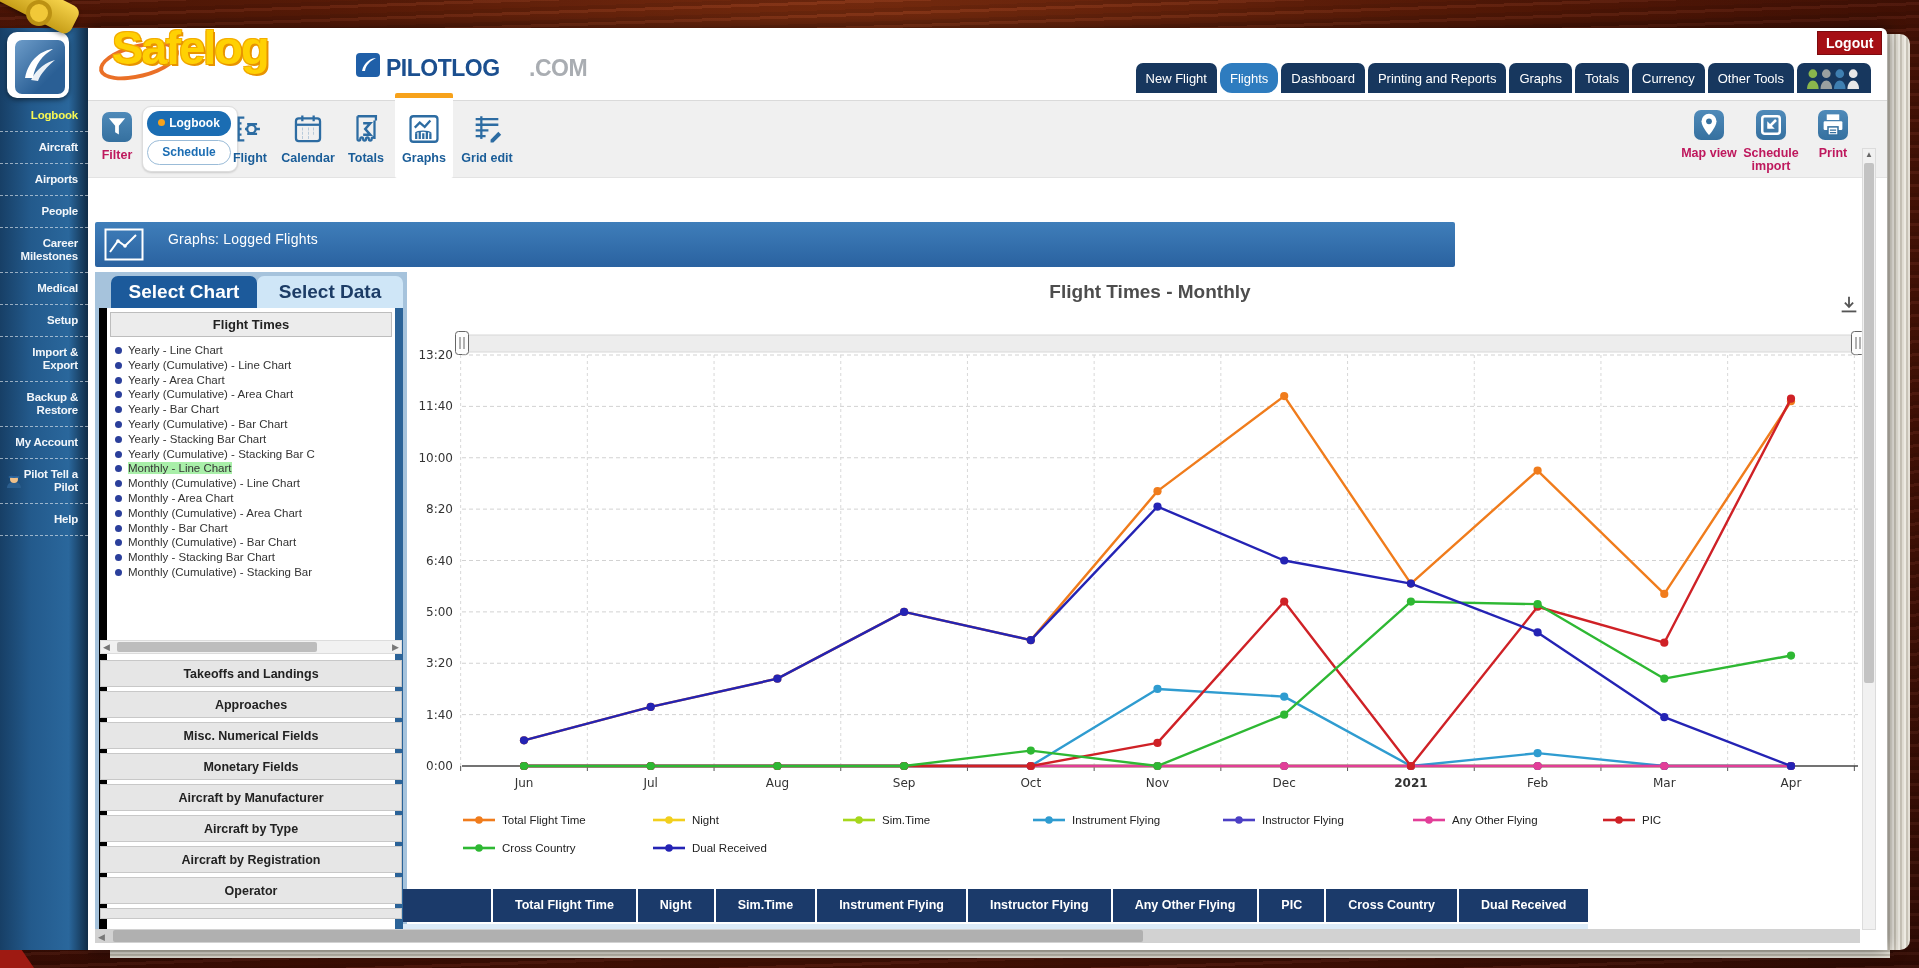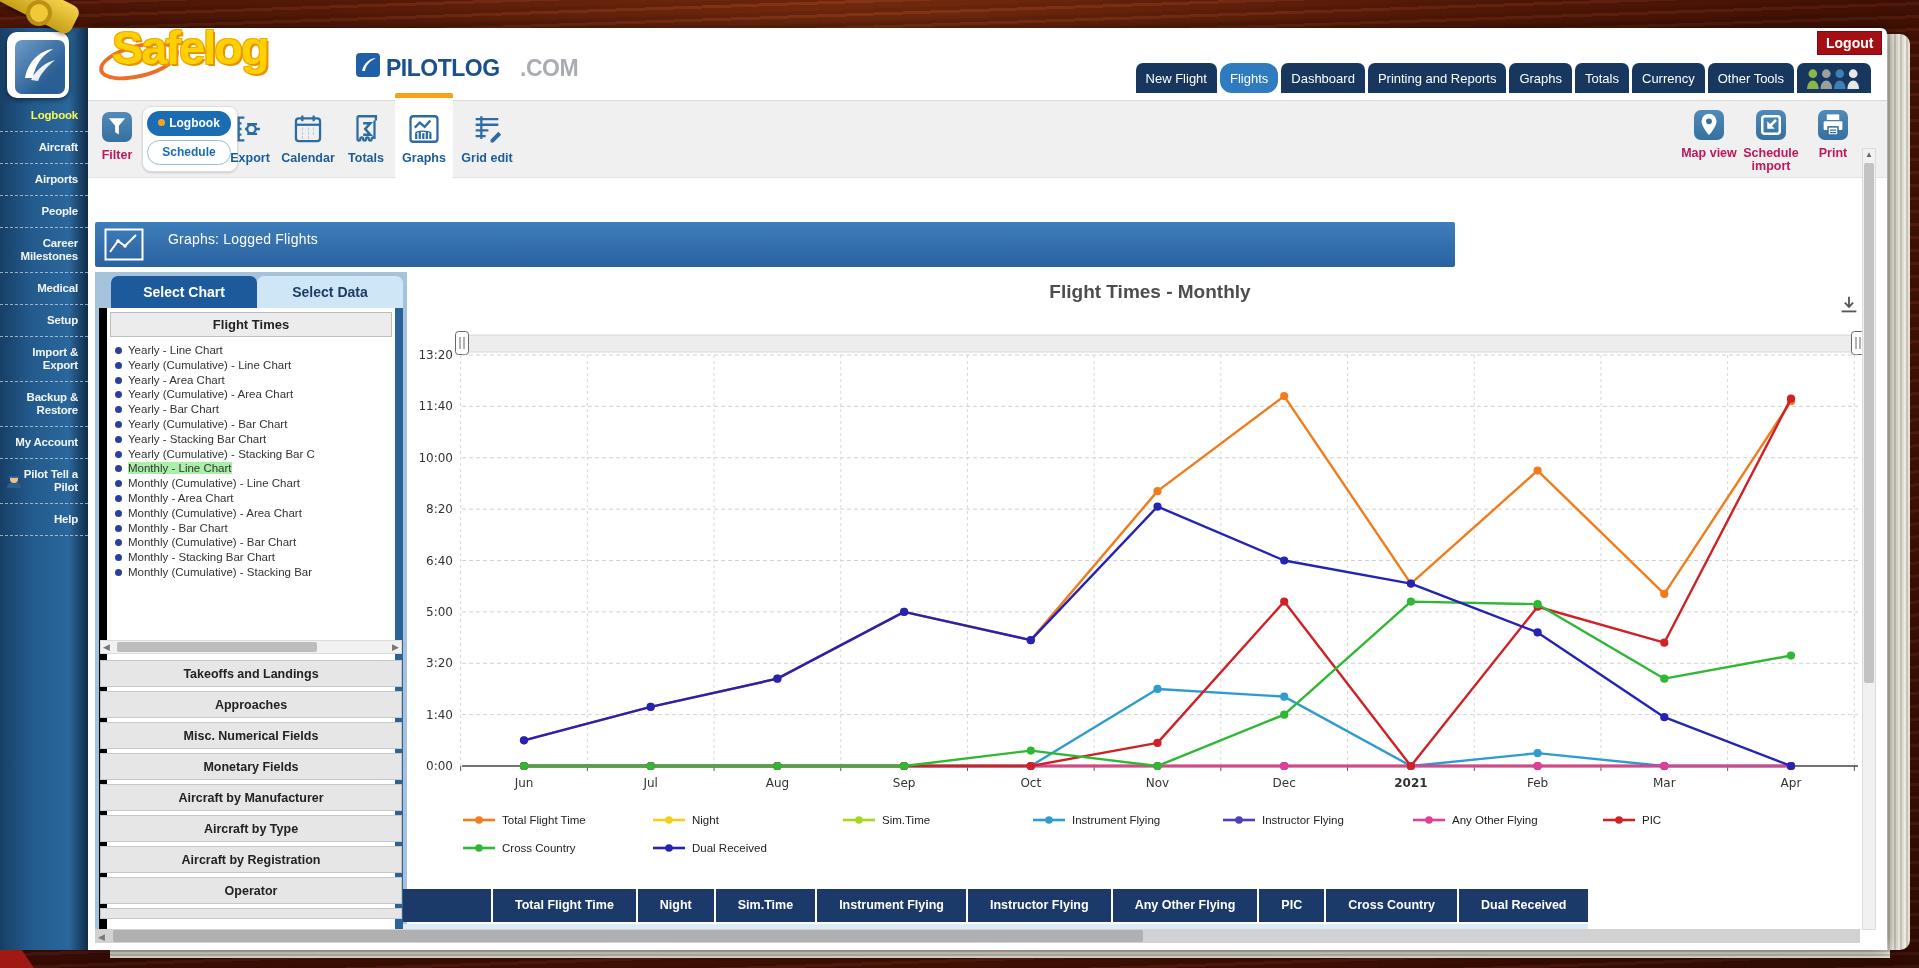--- a/index.html
+++ b/index.html
@@ -34,21 +34,21 @@
   .side-ico{position:absolute;left:4px;top:50%;transform:translateY(-50%);width:20px;height:20px;}
   
   #brand{left:112px;top:26px;height:62px;}
   #brand-name{position:absolute;left:0;top:-6px;font-size:47px;font-weight:800;letter-spacing:-2px;color:#ffd103;
     text-shadow:0 0 1px #e89400,2px 2px 0 #e89400,-1px -1px 0 #f5b000,1px -1px 0 #f5b000,-1px 1px 0 #f5b000;}
   #brand-swoosh{position:absolute;left:-14px;top:18px;width:74px;height:26px;border:4px solid #e8600f;border-radius:50%;
     transform:rotate(-14deg);opacity:.9;}
   #brand2{left:356px;top:53px;height:26px;}
   .pl-ico{position:absolute;left:0;top:0;width:24px;height:24px;border-radius:4px;background:#1f5fa8;}
   #pl-name{position:absolute;left:30px;top:2px;font-size:23px;font-weight:800;color:#1b4f8f;letter-spacing:-.5px;}
-  #pl-tld{position:absolute;left:164px;top:2px;font-size:23px;font-weight:800;color:#a9adb2;letter-spacing:-.5px;}
+  #pl-tld{position:absolute;left:173px;top:2px;font-size:23px;font-weight:800;color:#a9adb2;letter-spacing:-.5px;}
   #logout-btn{left:1817px;top:31px;padding:3px 8px;background:#a50f14;border:1px solid #7c0a0e;border-radius:0;
     color:#fff;font-size:14px;font-weight:700;cursor:pointer;}
   #nav-tabs{left:1203px;top:63px;width:668px;display:flex;justify-content:flex-end;}
   .nav-tab{height:30px;line-height:31px;padding:0 10px;margin-left:3px;background:#17375e;color:#fff;
     font-size:13px;font-weight:400;border-radius:7px 7px 0 0;cursor:pointer;white-space:nowrap;}
   .nav-tab.active{background:#2e7cbf;border-radius:12px;}
   #people-tab{height:30px;margin-left:3px;padding:3px 8px 0 8px;background:#17375e;border-radius:7px 7px 0 0;box-sizing:border-box;cursor:pointer;}
   
   #toolbar{left:88px;top:100px;width:1799px;height:78px;background:#f0f0f0;border-top:1px solid #dadada;border-bottom:1px solid #e3e3e3;box-sizing:border-box;}
   #filter-btn{left:100px;top:112px;width:34px;text-align:center;cursor:pointer;}
@@ -68,21 +68,21 @@
   .view-label{font-size:12.5px;font-weight:700;color:#1a5d98;margin-top:1px;}
   #toolbar-right{left:1678px;top:110px;display:flex;}
   .tool-right-btn{width:62px;text-align:center;cursor:pointer;}
   
   #section-band{left:95px;top:222px;width:1360px;height:45px;background:linear-gradient(#3f7eba,#2a62a0);border-radius:2px;}
   #section-icon{left:104px;top:228px;width:40px;height:33px;}
   #section-title{left:168px;top:231px;color:#fff;font-size:14px;font-weight:400;letter-spacing:.2px;}
   
   #panel{left:95px;top:272px;width:312px;height:658px;background:#a6c3dc;}
   #panel-tabs{left:111px;top:276px;display:flex;}
-  .panel-tab{width:146px;height:32px;line-height:32px;text-align:center;font-size:14px;font-weight:700;border-radius:7px 7px 0 0;cursor:pointer;}
+  .panel-tab{width:146px;height:32px;line-height:32px;text-align:center;font-size:19px;font-weight:700;border-radius:7px 7px 0 0;cursor:pointer;}
   .panel-tab.active{background:#1c5a9b;color:#fff;}
   .panel-tab:not(.active){background:#cfe6f7;color:#1c3c66;}
   #panel-body{left:99px;top:308px;width:304px;height:622px;box-sizing:border-box;background:#fff;
     border-left:8px solid #000000;border-right:8px solid #2b6398;}
   #group-title{margin:4px 3px 2px 3px;height:23px;line-height:23px;background:#ececec;border:1px solid #bdbdbd;
     text-align:center;font-size:13px;font-weight:700;color:#222;}
   #chart-type-list{list-style:none;margin:6px 0 0 0;padding:0 0 0 6px;}
   #chart-type-list li{position:relative;padding-left:15px;height:14.8px;line-height:14.8px;font-size:11.5px;color:#333;
     white-space:nowrap;overflow:hidden;cursor:pointer;}
   #chart-type-list li .bullet{position:absolute;left:2px;top:4px;width:7px;height:7px;border-radius:50%;background:#2b3f9b;}
@@ -208,21 +208,21 @@
 </div>
 <div class="abs" id="lb-card"></div>
 <div class="abs" id="lb-pill"><span id="lb-dot"></span><span>Logbook</span></div>
 <div class="abs" id="sch-pill"><span>Schedule</span></div>
 <div class="abs" id="toolbar-views">
     <div class="view-btn"><div class="view-ico"><svg width="34" height="34" viewBox="0 0 24 24" fill="none" stroke="#2d6ca2" stroke-width="1.6">
           <path d="M8 4H4v16h4"></path>
           <path d="M4 8h2M4 12h2M4 16h2"></path>
           <circle cx="13" cy="12" r="3"></circle>
           <path d="M8.5 12h1.5M16 12h3M10 8.5h7M10 15.5h7"></path>
-        </svg></div><div class="view-label">Export</div></div>
+        </svg></div><div class="view-label">Flight</div></div>
     <div class="view-btn"><div class="view-ico"><svg width="34" height="34" viewBox="0 0 24 24" fill="none" stroke="#2d6ca2" stroke-width="1.6">
           <rect x="3.5" y="4.5" width="17" height="16" rx="2"></rect>
           <path d="M3.5 9h17"></path>
           <path d="M8 2.5v4M16 2.5v4"></path>
           <g stroke-width="2">
             <path d="M8 12h.2M12 12h.2M16 12h.2M8 15h.2M12 15h.2M16 15h.2M8 18h.2M12 18h.2"></path>
           </g>
         </svg></div><div class="view-label">Calendar</div></div>
     <div class="view-btn"><div class="view-ico"><svg width="34" height="34" viewBox="0 0 24 24" fill="none" stroke="#2d6ca2" stroke-width="1.6">
           <path d="M6 3h13v3M6 3v16M6 19c0 1.5 2 1.5 2 0s2-1.5 2 0 2 1.5 2 0 2-1.5 2 0 2 1.5 2 0 2-1.5 2 0V6"></path>

